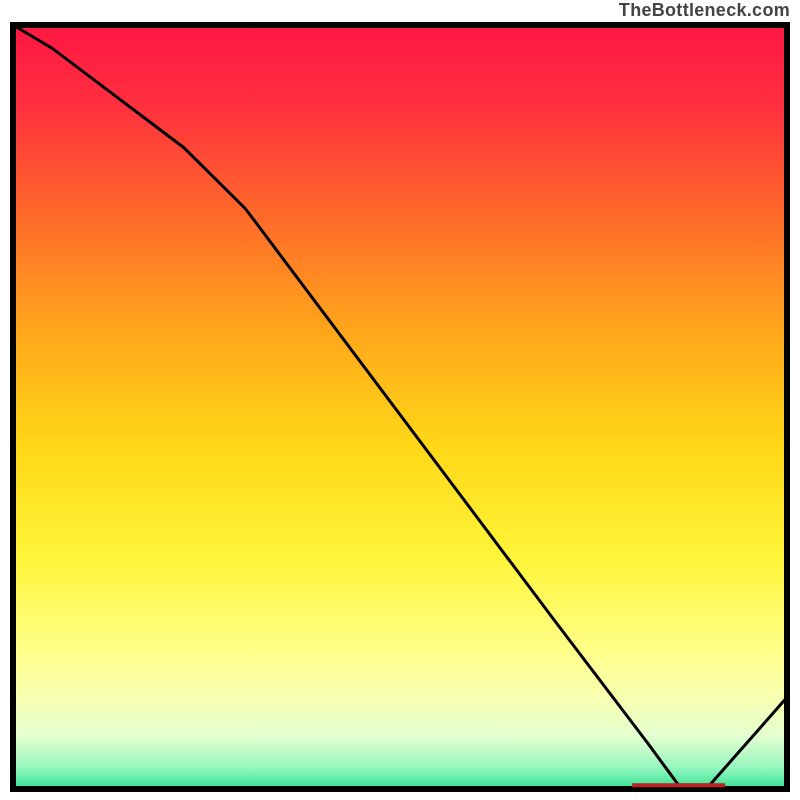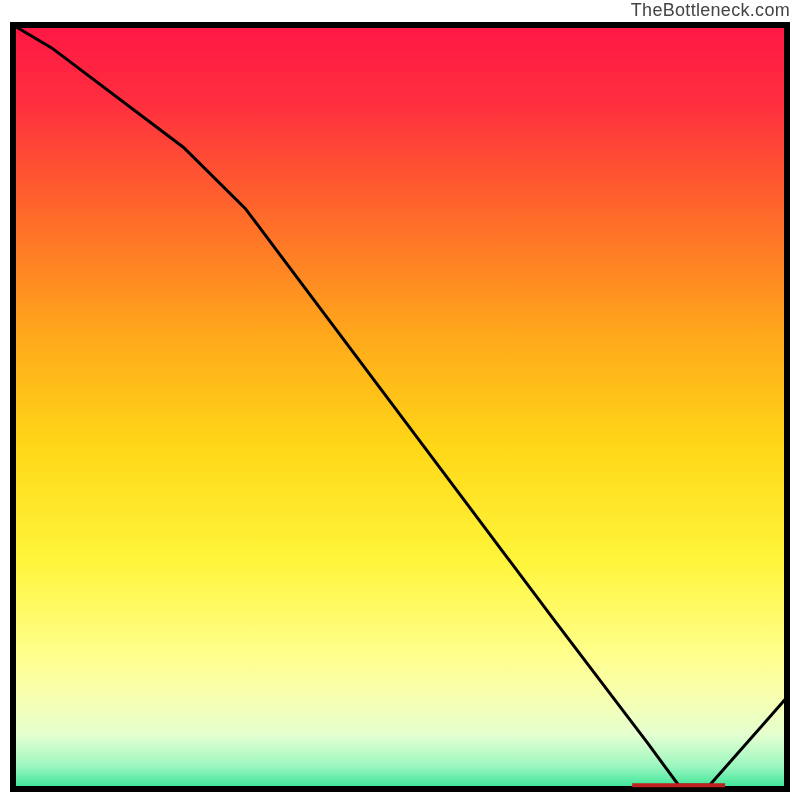--- a/index.html
+++ b/index.html
@@ -8,21 +8,21 @@
     position: relative;
     width: 800px;
     height: 800px;
   }
   .attribution {
     position: absolute;
     top: 0;
     right: 10px;
     font-family: Arial, Helvetica, sans-serif;
     font-size: 18px;
-    font-weight: normal;
+    font-weight: bold;
     color: #444;
     letter-spacing: 0.3px;
     z-index: 10;
   }
   .plot-area {
     position: absolute;
     top: 22px;
     left: 10px;
     width: 780px;
     height: 770px;

